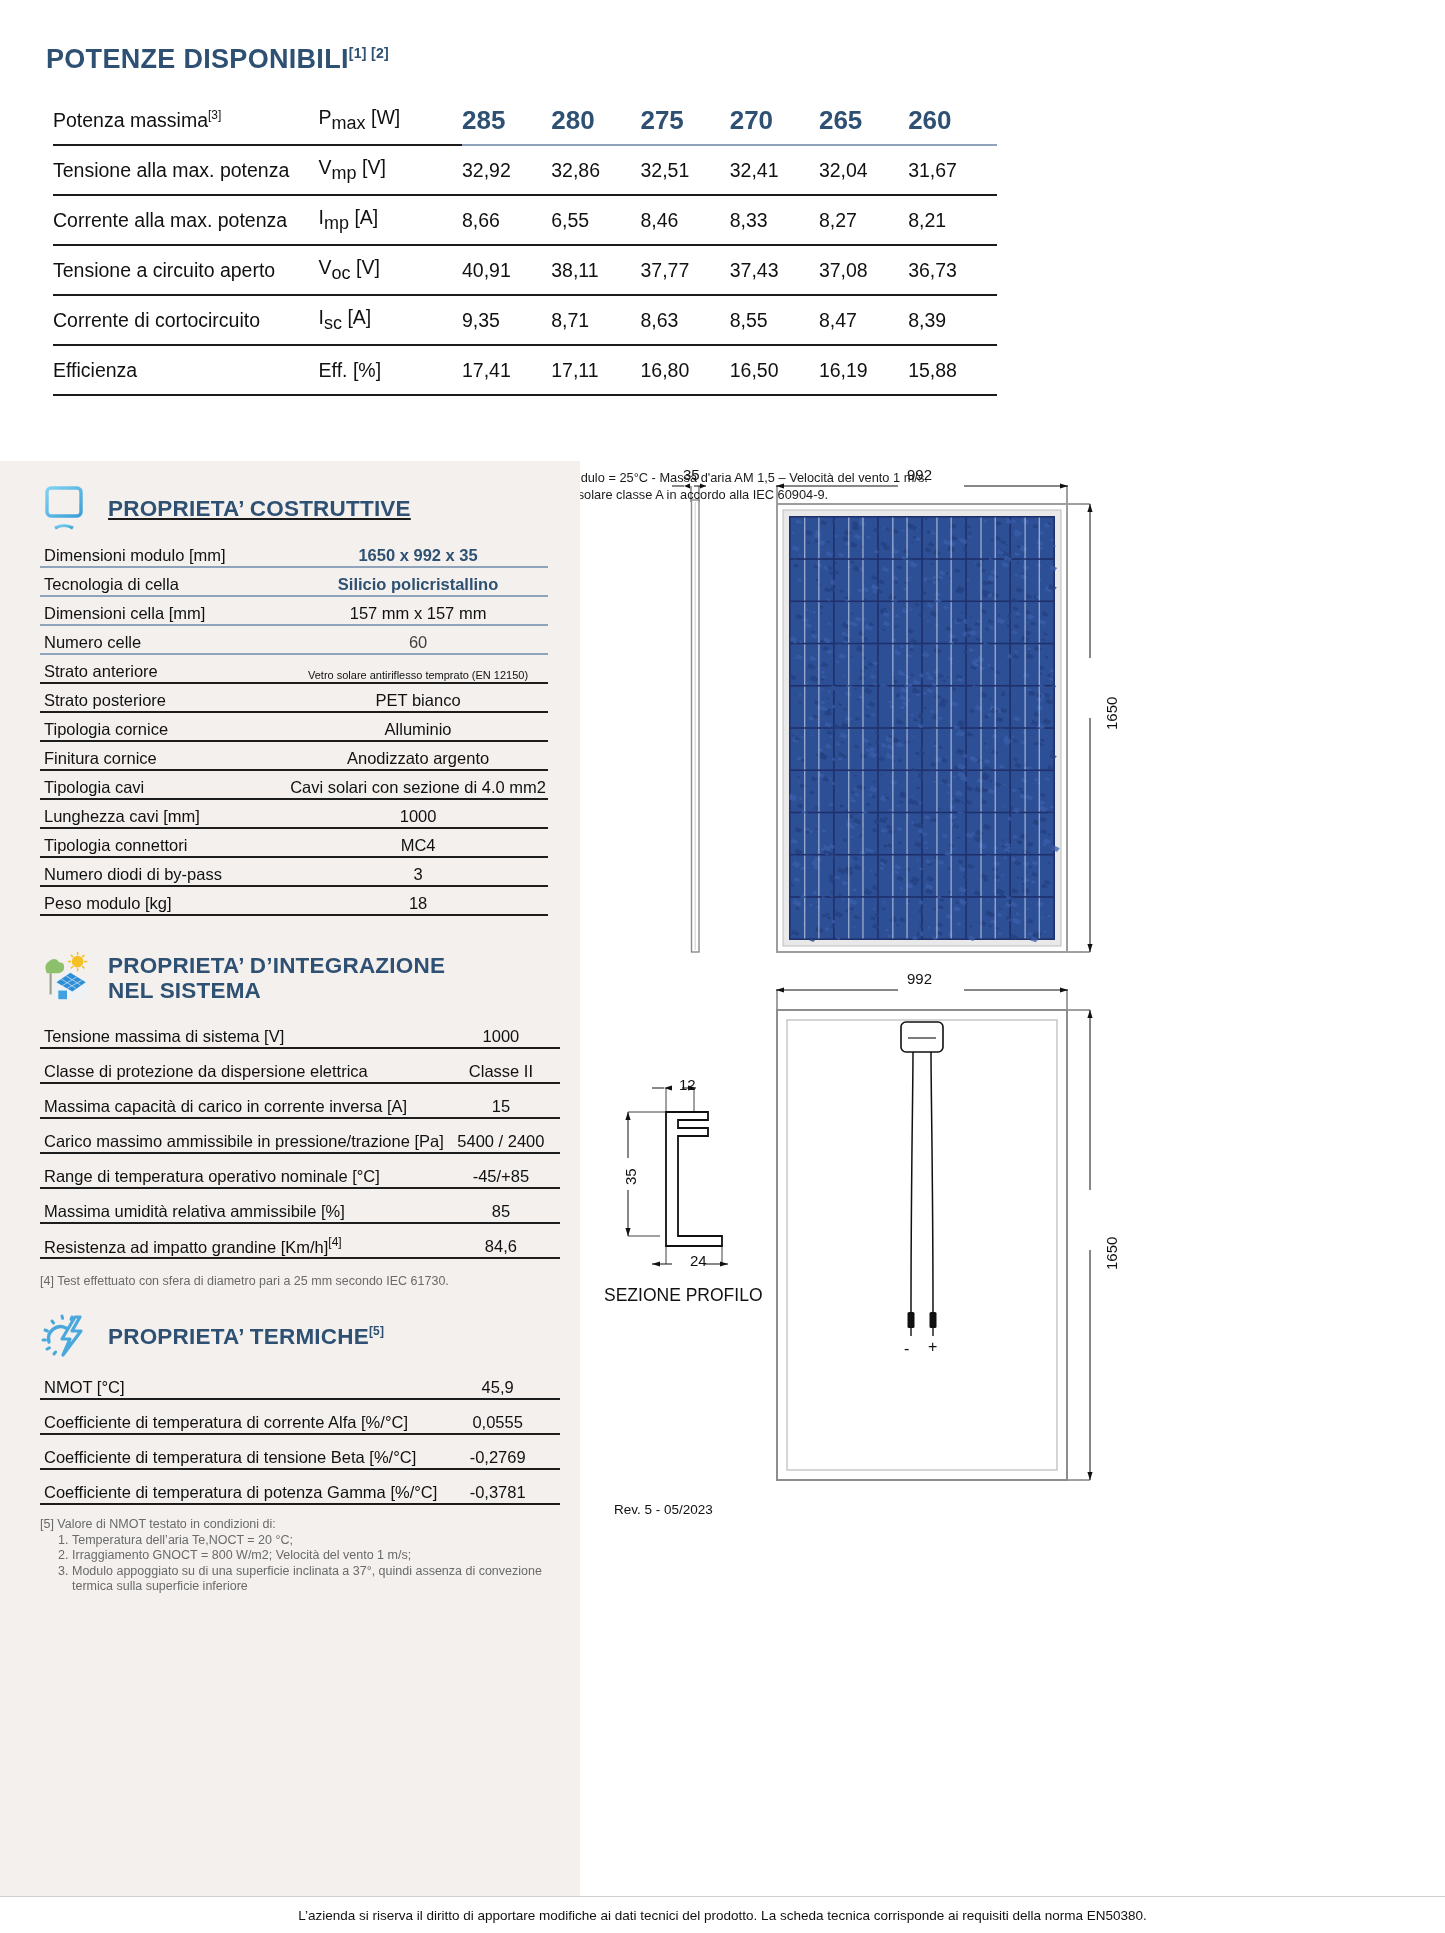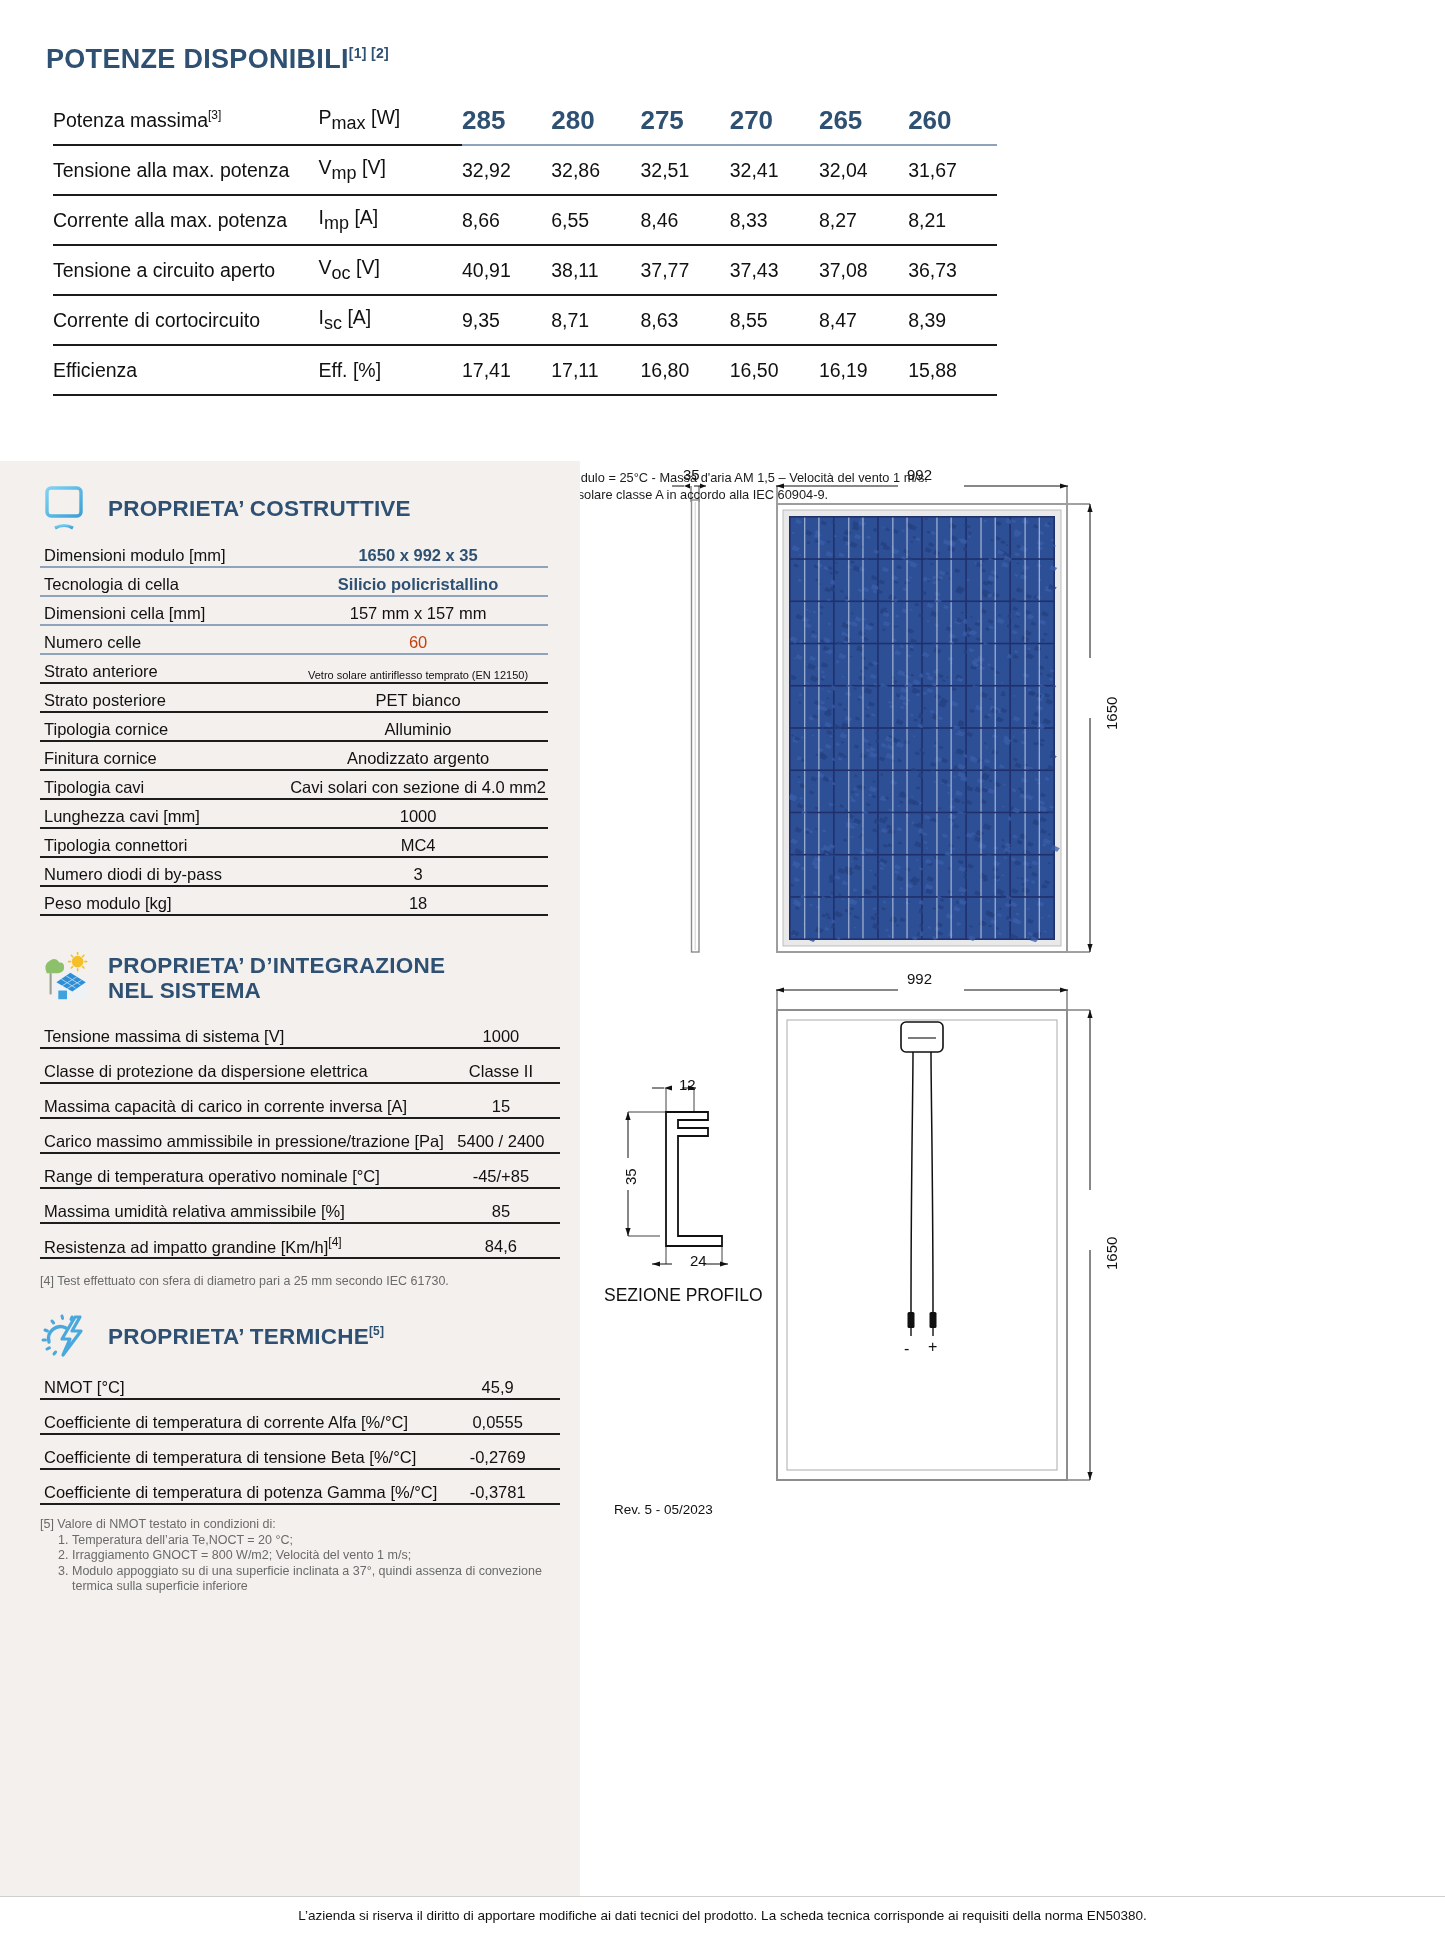--- a/index.html
+++ b/index.html
@@ -164,21 +164,21 @@
     text-align: center;
     white-space: nowrap;
     padding-right: 2px;
   }
   table.spec tr.blue td { border-bottom: 2.2px solid #8fa4bb; }
   table.spec td.v.accent {
     color: #2e5072;
     font-weight: bold;
   }
   table.spec td.v.accentplain {
-    color: #c2410c;
+    color: #404040;
   }
 
   table.spec.wide td.k { width: 330px; }
   table.spec.wide td.v { width: 175px; }
 
   table.spec.integ { width: 520px; }
   table.spec.integ td { height: 32px; font-size: 16.5px; }
   table.spec.integ td.k { width: 380px; }
   table.spec.integ td.v { width: 140px; }
 
@@ -340,21 +340,21 @@
 
   <div class="notes-top">
     <div>[1] Valori elettrici misurati in condizioni STC di: Irraggiamento 1000 W/mq - Temperatura del modulo = 25°C - Massa d'aria AM 1,5 – Velocità del vento 1 m/s.</div>
     <div>[2] Tolleranza di misurazione dei valori Pmp, Vmp, Imp, Voc, Isc pari a (-/+ 3%) con simulatore solare classe A in accordo alla IEC 60904-9.</div>
     <div>[3] Tolleranza di sorting Pmax : 0/+4.99 W</div>
   </div>
 </div>
 
 <div class="left-panel">
 
-  <div class="sec-head" style="margin-top:16px;">
+  <div class="sec-head" style="margin-top:16px;text-decoration:underline;">
     <span class="icon-box">
       <svg width="50" height="50" viewBox="0 0 50 50">
         <defs>
           <linearGradient id="gp" x1="0" y1="0" x2="1" y2="1">
             <stop offset="0%" stop-color="#7fd3f2"></stop>
               <stop offset="100%" stop-color="#3c9fd6"></stop>
           </linearGradient>
         </defs>
         <rect x="5" y="5" width="34" height="28" rx="4" fill="none" stroke="url(#gp)" stroke-width="3.4"></rect>
         <line x1="5" y1="14.3" x2="39" y2="14.3" stroke="url(#gp)" stroke-width="2.6"></line>

